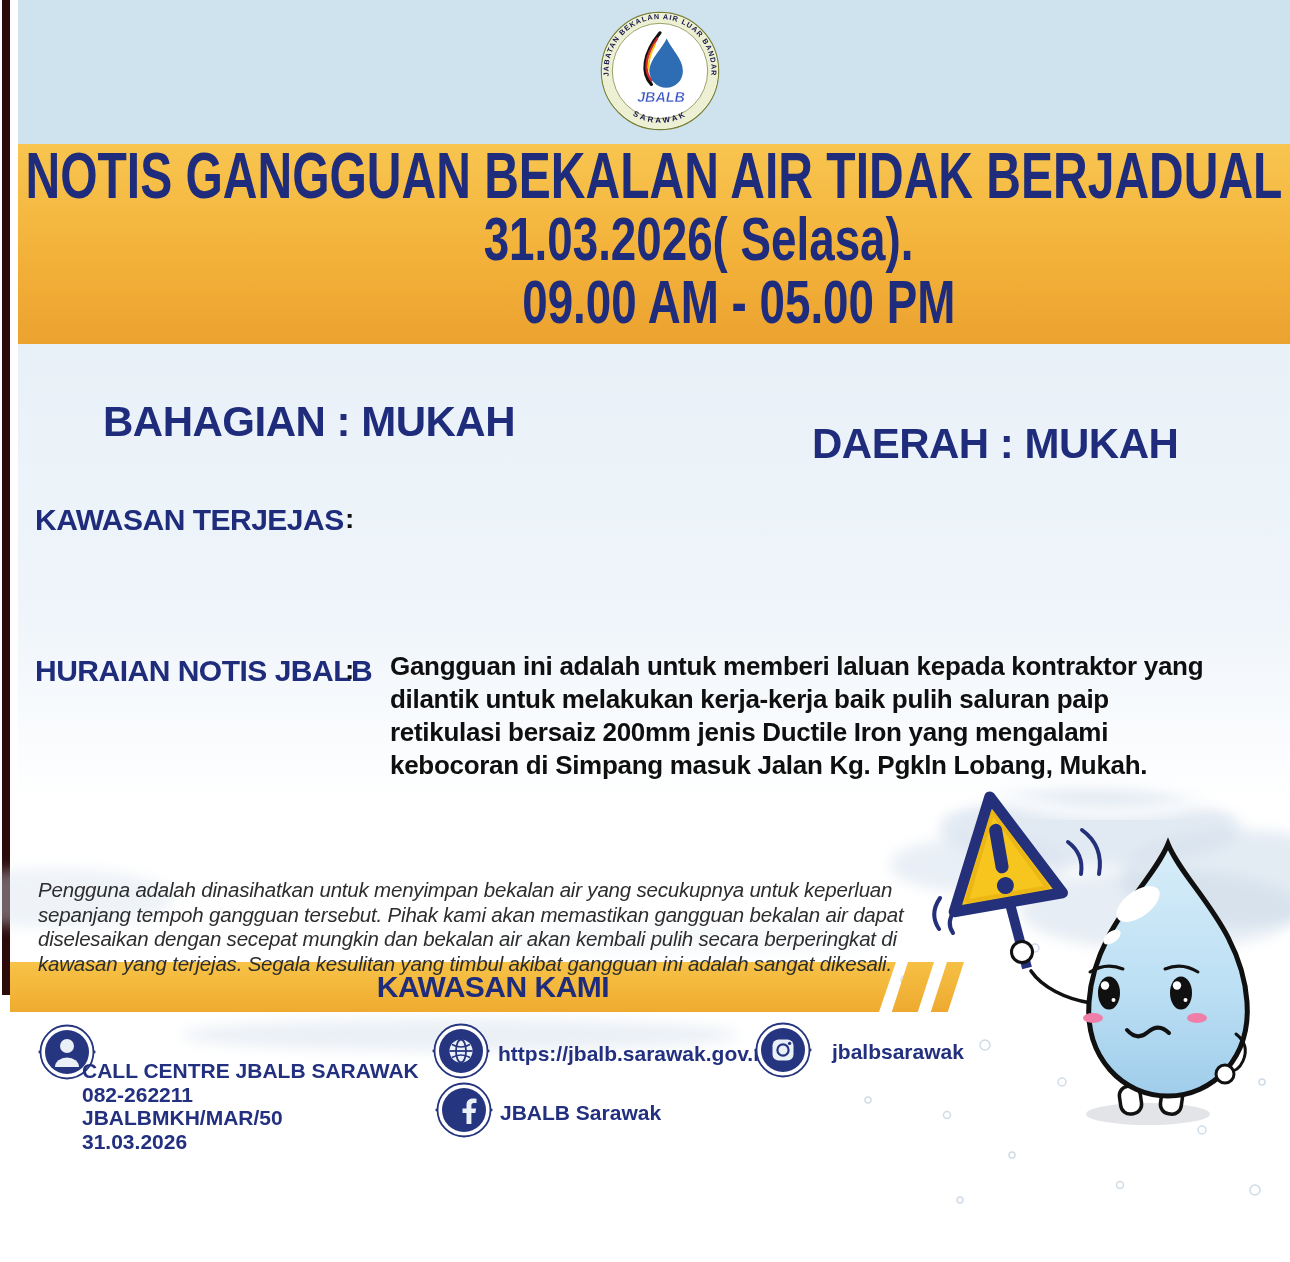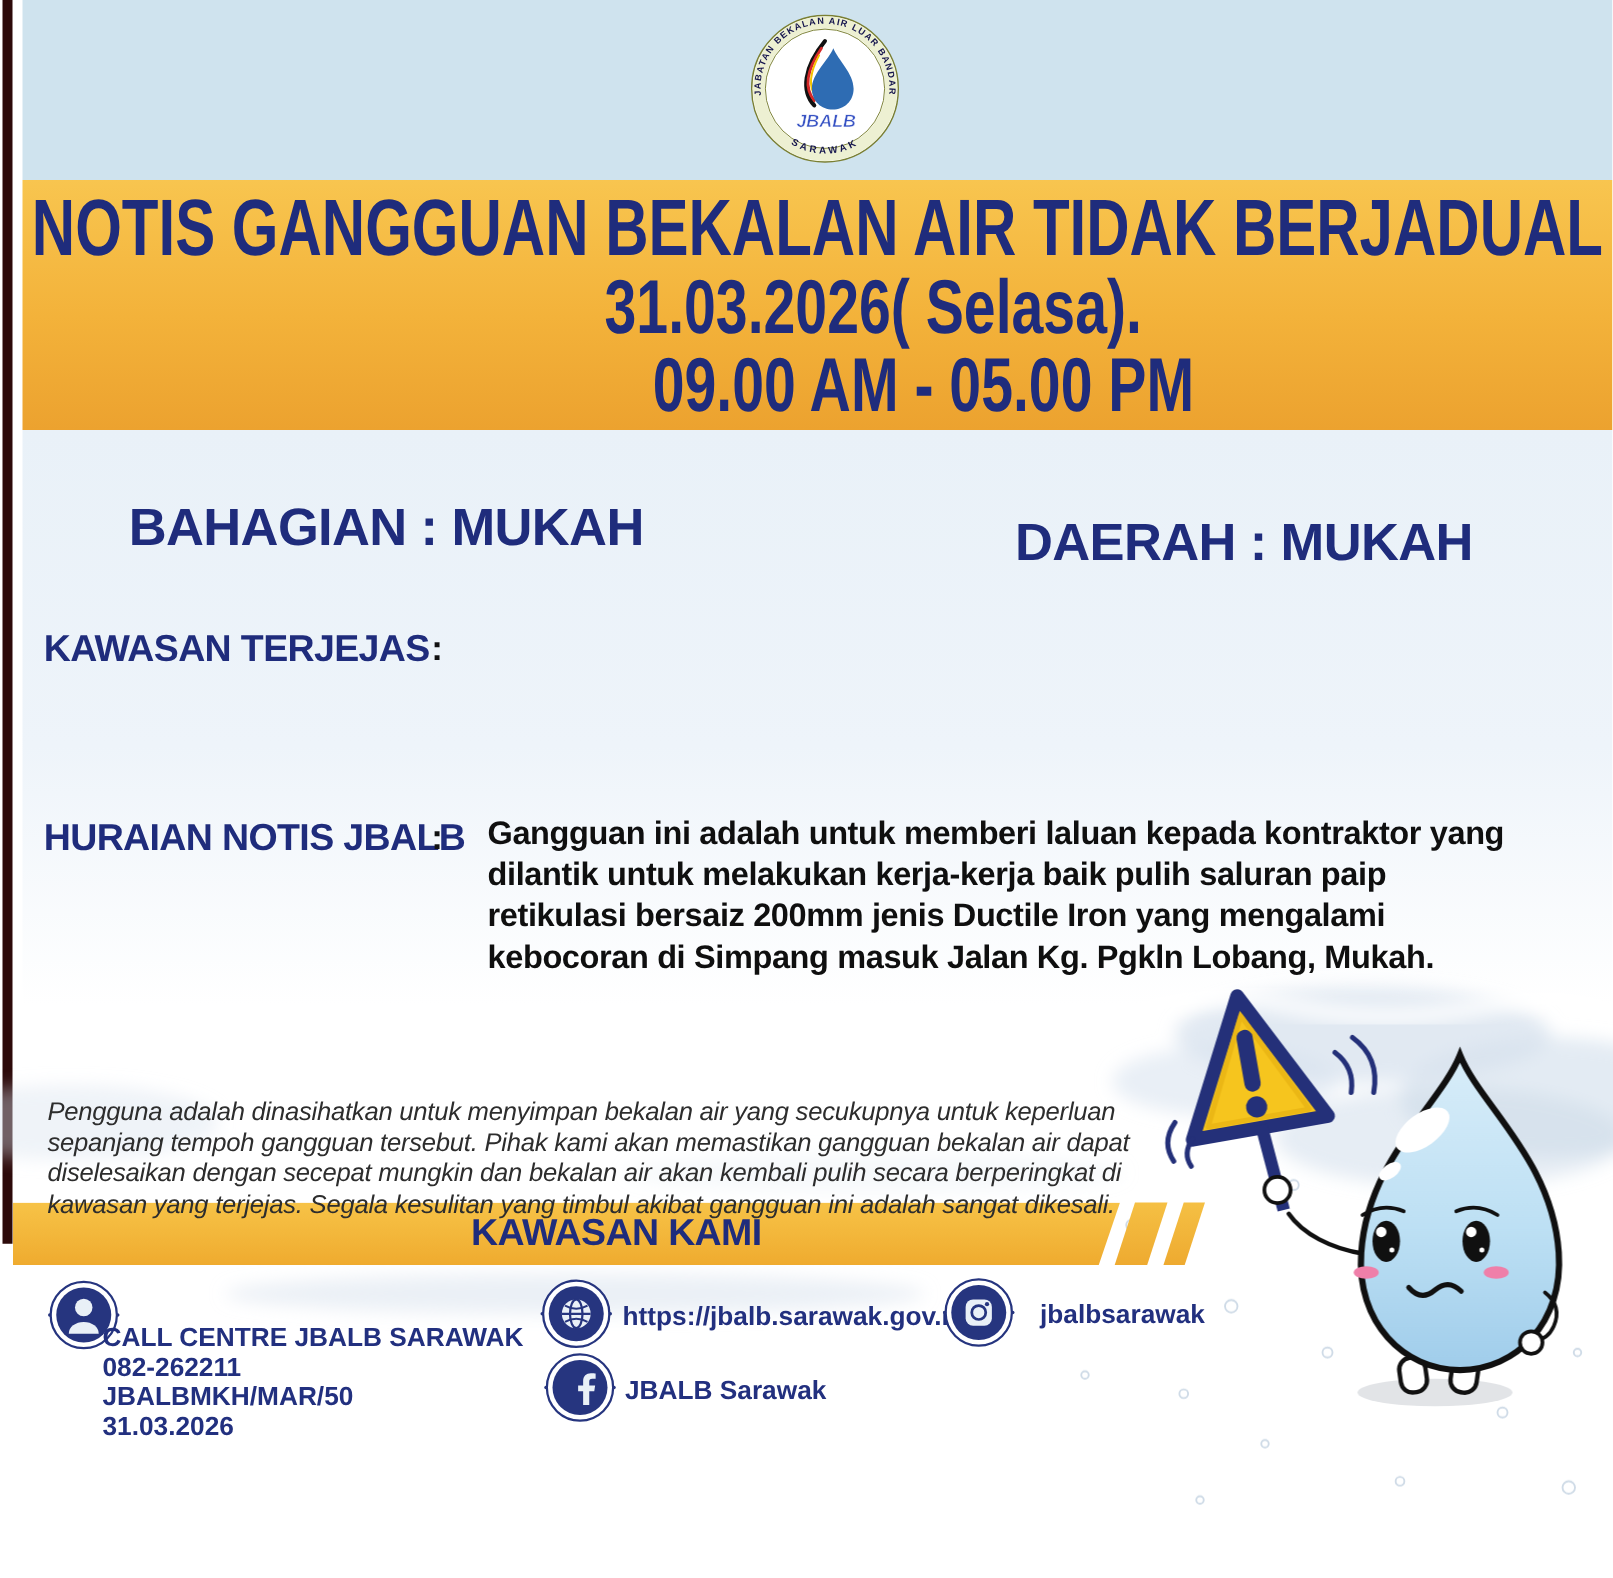--- a/index.html
+++ b/index.html
@@ -3,31 +3,31 @@
 <meta charset="utf-8">
 <style>
   html,body{margin:0;padding:0;background:#fff;}
   body{width:1290px;height:1262px;font-family:"Liberation Sans",sans-serif;overflow:hidden;}
   .poster{position:relative;width:1290px;height:1262px;background:#fff;overflow:hidden;}
   .left-stripe{position:absolute;left:2px;top:0;width:8px;height:995px;background:#2d0a0a;}
   .top-band{position:absolute;left:18px;top:0;width:1272px;height:144px;background:#cfe3ee;}
   .logo-box{position:absolute;left:598px;top:9px;width:124px;height:124px;}
   .banner{position:absolute;left:18px;top:144px;width:1272px;height:200px;
     background:linear-gradient(180deg,#f8c54f 0%,#f3b23a 55%,#eca22f 100%);
-    display:flex;flex-direction:column;align-items:center;justify-content:center;
+    display:flex;flex-direction:column;align-items:center;
     color:#1f2c7c;font-weight:bold;}
   .banner .bl{white-space:nowrap;line-height:1.0;}
   .banner .l1{font-size:64px;transform:scaleX(.75);}
   .banner .l2{font-size:61px;transform:scaleX(.75);position:relative;left:45px;margin-top:1px;}
   .banner .l3{font-size:61px;transform:scaleX(.75);position:relative;left:85px;margin-top:2px;}
   .body-band{position:absolute;left:18px;top:344px;width:1272px;height:460px;
     background:linear-gradient(180deg,#e9f1f8 0%,#eef4fa 55%,#ffffff 100%);}
   .region{position:absolute;font-size:42px;font-weight:bold;color:#1f2c7c;letter-spacing:-.5px;white-space:nowrap;}
   .bahagian{left:103px;top:398px;}
-  .daerah{left:812px;top:410px;}
+  .daerah{left:812px;top:420px;}
   .d-label{position:absolute;left:35px;font-size:30px;font-weight:bold;color:#1f2c7c;letter-spacing:-.5px;white-space:nowrap;}
   .d-colon{position:absolute;left:345px;font-size:28px;font-weight:bold;color:#111;}
   .d-value{position:absolute;left:390px;width:830px;font-size:26px;font-weight:bold;color:#0f0f0f;
     line-height:33px;letter-spacing:-.3px;white-space:pre-line;}
   .advisory{position:absolute;left:38px;top:846px;width:912px;font-size:20.5px;font-style:italic;
     color:#2d2d2d;line-height:24.5px;letter-spacing:-.2px;white-space:pre-line;z-index:3;margin-top:32px;}
   .contact-bar{position:absolute;left:10px;top:962px;width:886px;height:50px;z-index:2;
     background:linear-gradient(180deg,#f7c347 0%,#efab2f 100%);
     clip-path:polygon(0 0,100% 0,calc(100% - 17px) 100%,0 100%);
     display:flex;align-items:center;justify-content:center;}

